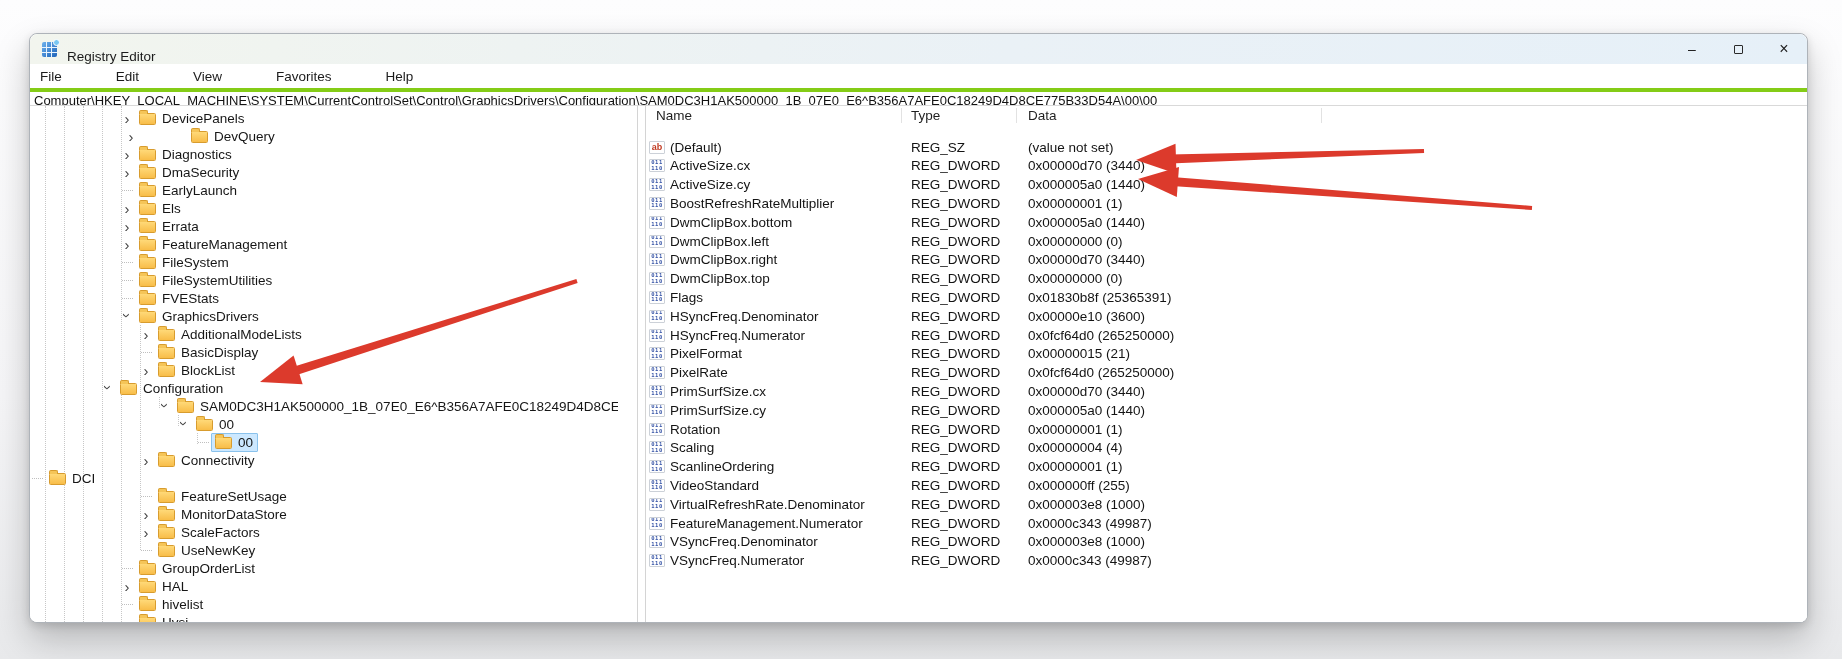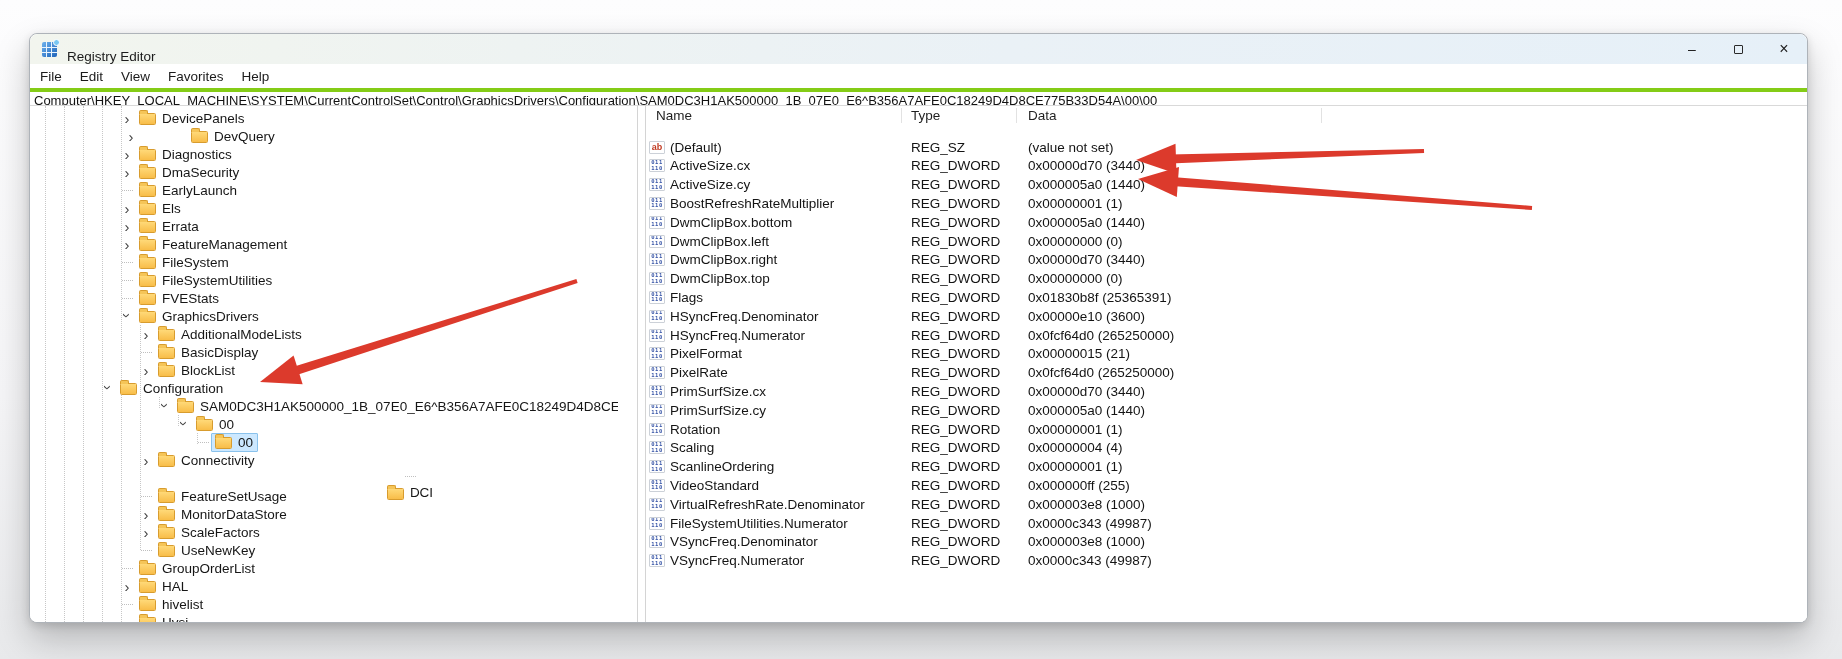--- a/index.html
+++ b/index.html
@@ -27,21 +27,21 @@
   #app-icon::after { content:""; position:absolute; right:-3px; top:-3px; width:5px; height:5px;
                      background:#79c7f2; border-radius:50%; border:1px solid #fff; }
   #title-text { position:absolute; left:37px; top:7px; font-size:13.5px; color:#1b1b1b;margin-top:8px; }
   #controls { position:absolute; right:0; top:0; width:138px; height:30px; display:flex; }
   .ctl { width:46px; height:30px; display:flex; align-items:center; justify-content:center;
          font-size:14px; color:#222; }
   .ctl.max span { display:block; width:9px; height:9px; border:1px solid #2a2a2a; border-radius:1px; }
   .ctl.close { font-size:16px; }
 
   #menubar { position:absolute; left:0; top:30px; right:0; height:24px; background:#fff;
-             display:flex; align-items:center; padding-left:1px; }
+             display:flex; align-items:center; padding-left:1px;gap:36px; }
   .menu-item { padding:0 9px; font-size:13.5px; color:#1b1b1b; }
 
   #addressbar { position:absolute; left:0; top:54px; right:0; height:17px; background:#fff;
                 border-top:4px solid #84cc16; }
   #address-text { position:absolute; left:4px; top:1px; font-size:13px; color:#121212; white-space:nowrap; }
 
   #body { position:absolute; left:0; top:71px; right:0; bottom:0; background:#fff;
           border-top:1px solid #d9d9d9; }
 
   
@@ -265,21 +265,21 @@
                 <span class="tlabel">00</span>
               </span>
             </div>
             <div class="trow" style="top: 345px; padding-left: 109px;">
               <span class="exp collapsed"></span>
               <span class="nwrap">
                 <span class="folder"></span>
                 <span class="tlabel">Connectivity</span>
               </span>
             </div>
-            <div class="trow" style="top: 363px;  flex-direction: column;">
+            <div class="trow" style="top: 363px; ">
               <span class="exp none"></span>
               <span class="nwrap">
                 <span class="folder"></span>
                 <span class="tlabel">DCI</span>
               </span>
             </div>
             <div class="trow" style="top: 381px; padding-left: 109px;">
               <span class="exp none"></span>
               <span class="nwrap">
                 <span class="folder"></span>
@@ -467,21 +467,21 @@
               <span class="c dt">0x000000ff (255)</span>
             </div>
             <div class="lrow" style="top: 388.7px;">
               <span class="ic dword"></span>
               <span class="c nm">VirtualRefreshRate.Denominator</span>
               <span class="c tp">REG_DWORD</span>
               <span class="c dt">0x000003e8 (1000)</span>
             </div>
             <div class="lrow" style="top: 407.5px;">
               <span class="ic dword"></span>
-              <span class="c nm">FileSystemUtilities.Numerator</span>
+              <span class="c nm">FeatureManagement.Numerator</span>
               <span class="c tp">REG_DWORD</span>
               <span class="c dt">0x0000c343 (49987)</span>
             </div>
             <div class="lrow" style="top: 426.3px;">
               <span class="ic dword"></span>
               <span class="c nm">VSyncFreq.Denominator</span>
               <span class="c tp">REG_DWORD</span>
               <span class="c dt">0x000003e8 (1000)</span>
             </div>
             <div class="lrow" style="top: 445.1px;">

